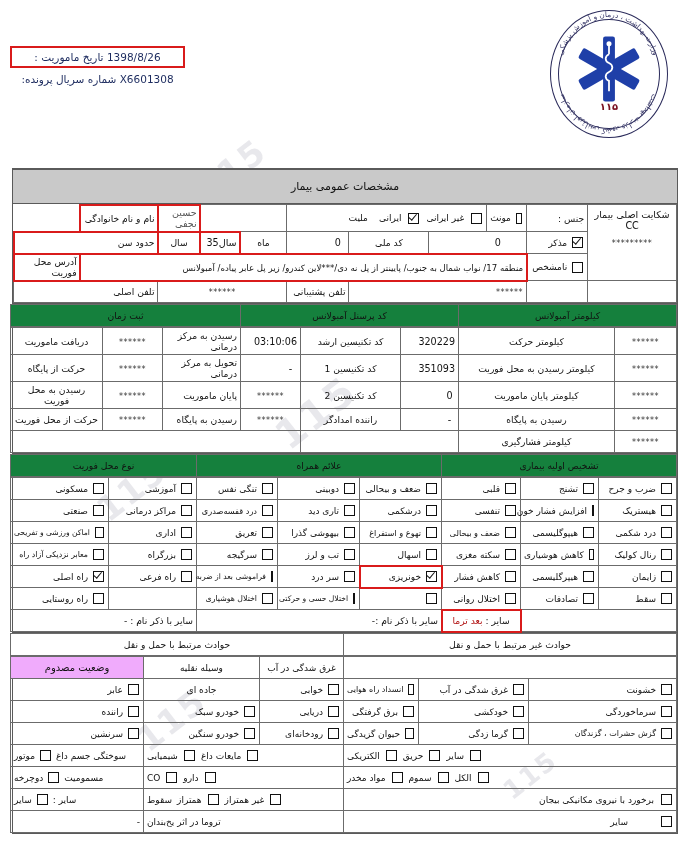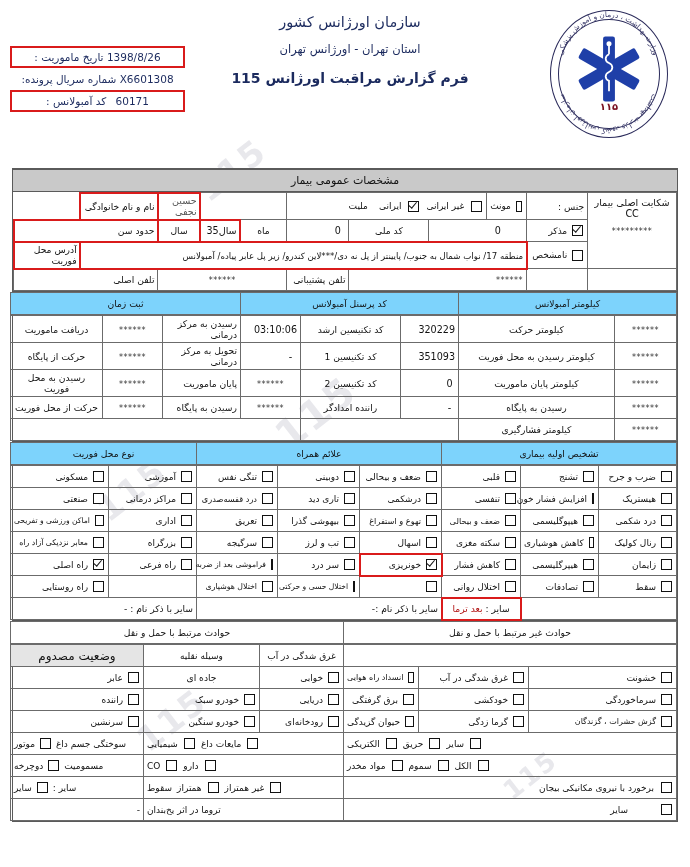--- a/index.html
+++ b/index.html
@@ -50,28 +50,28 @@
   }
   .meta .boxed{
     border:2.5px solid #d91b1b;margin:2px 0;padding:3px 6px;
   }
   .meta .plain{padding:3px 6px;margin:2px 0;}
 
   
   .sect{margin:0 12px;border:1px solid #5a5a5a;border-top:none;}
   .band{
     background:#c9c9c9;border-bottom:1px solid #5a5a5a;border-top:1px solid #5a5a5a;
-    text-align:center;font-size:11px;padding:4px 0;color:#111;font-weight:normal;
+    text-align:center;font-size:11px;padding:10px 0;color:#111;font-weight:normal;
   }
   table.grid{width:100%;border-collapse:collapse;table-layout:fixed;}
   table.grid td,table.grid th{
     border:1px solid #6b6b6b;font-size:9.2px;padding:2px 3px;vertical-align:middle;
     height:17px;color:#111;
   }
-  th.hdr{background:#7dd3fc;text-align:center;font-weight:normal;font-size:10.2px;}
+  th.hdr{background:#15803d;text-align:center;font-weight:normal;font-size:10.2px;}
   .ctr{text-align:center;}
   .rt{text-align:right;}
   .stars{color:#333;letter-spacing:0.5px;font-size:8px;}
   .val{font-size:9.6px;margin-left:40px;}
   .lbl{font-size:9.2px;}
 
   
   .cb{
     display:inline-block;width:9px;height:9px;border:1.6px solid #111;
     background:#fff;vertical-align:middle;position:relative;margin:0 1px;
@@ -132,38 +132,29 @@
         </defs>
         <text font-size="7.4" fill="#3a3a6a">
           <textPath href="#arcTop" startOffset="50%" text-anchor="middle">وزارت بهداشت ، درمان و آموزش پزشکی</textPath>
         </text>
         <text font-size="7.4" fill="#3a3a6a">
           <textPath href="#arcBot" startOffset="50%" text-anchor="middle">سازمان اورژانس کشور وزارت بهداشت</textPath>
         </text>
       </svg>
     </div>
 
-    <div class="title-block">
-      <div class="t1">سازمان اورژانس کشور</div>
-      <div class="t2">استان تهران - اورژانس تهران</div>
-      <div class="t3">فرم گزارش مراقبت اورژانس 115</div>
-    </div>
 
     <div class="meta">
       <div class="row boxed">
         <span>1398/8/26</span>
         <span style="">تاریخ ماموریت :</span>
       </div>
       <div class="row plain">
         <span>X6601308</span>
         <span style="margin-right:0">شماره سریال پرونده:</span>
-      </div>
-      <div class="row boxed">
-        <span>60171</span>
-        <span style="margin-right:6px">کد آمبولانس :</span>
       </div>
     </div>
   </div>
 
   <div class="sect" style="border-top:1px solid #5a5a5a;">
     <div class="band">مشخصات عمومی بیمار</div>
     <table class="grid">
       <colgroup>
         <col style="width:80px">
             <col style="width:55px">
@@ -720,21 +711,21 @@
         <col style="width:84px">
             <col style="width:116px">
             <col style="width:133px">
       </colgroup>
 
       <tbody>
             <tr>
         <td colspan="3"></td>
         <td class="ctr hdr" style="background:#fff;font-size:9px">غرق شدگی در آب</td>
         <td class="ctr hdr" style="background:#fff;font-size:9px">وسیله نقلیه</td>
-        <td class="ctr hdr" style="background:#e5e5e5;font-size:12px">وضعیت مصدوم</td>
+        <td class="ctr hdr" style="background:#f0abfc;font-size:10px">وضعیت مصدوم</td>
       </tr>
 
       <tr>
         <td>
                 <div class="cbrow">
                   <span class="cb"></span>
                   <span class="tx">خشونت</span>
                 </div>
               </td>
         <td>

